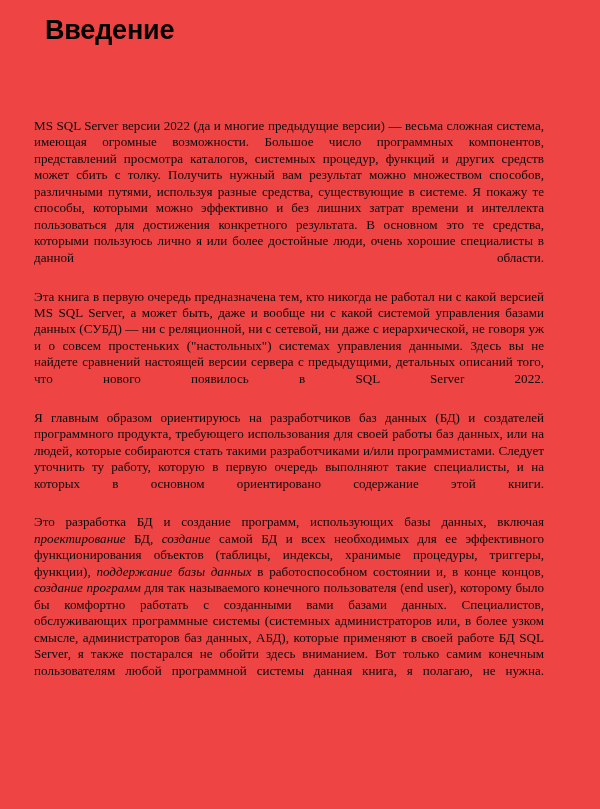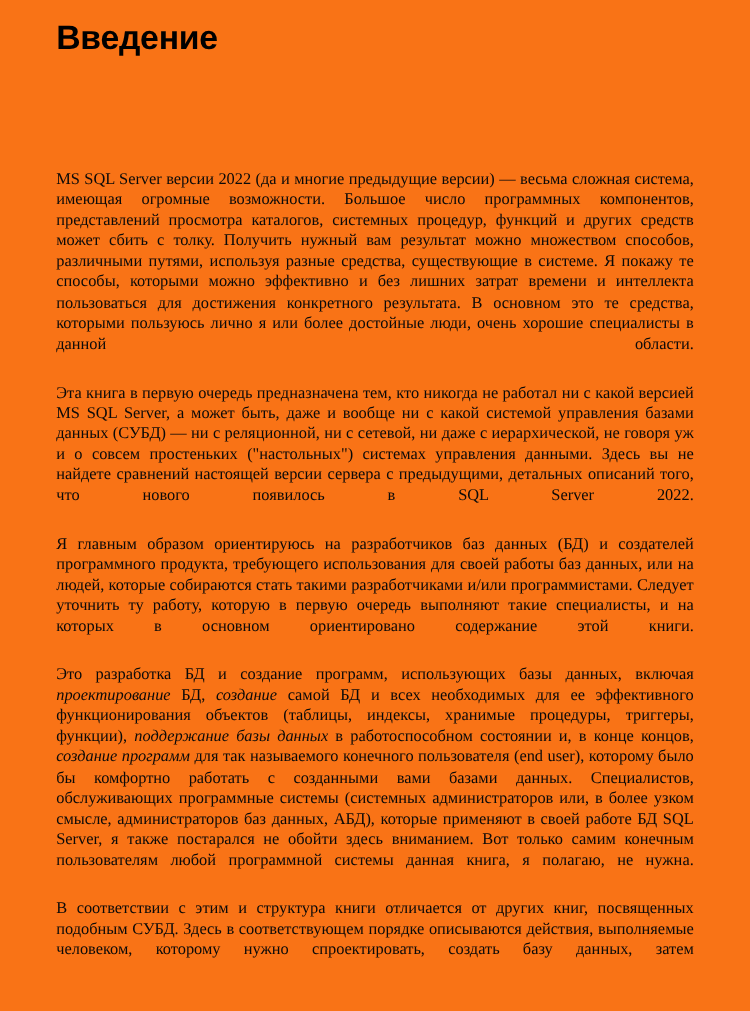--- a/index.html
+++ b/index.html
@@ -14,44 +14,43 @@
     overflow: hidden;
     font-family: "Liberation Serif", "DejaVu Serif", serif;
     color: #000000;
     -webkit-font-smoothing: antialiased;
   }
 
   .page {
     position: relative;
     width: 600px;
     height: 809px;
-    background: #f97316;
+    background: #ef4444;
     box-sizing: border-box;
   }
 
   .chapter-title {
     position: absolute;
     left: 45px;
     top: 14px;
     margin: 0;
     font-family: "Liberation Sans", "DejaVu Sans", sans-serif;
     font-weight: bold;
     font-size: 27px;
     line-height: 32px;
     letter-spacing: -0.2px;
     color: #000000;
     white-space: nowrap;
   }
 
   .body-column {
     position: absolute;
-    left: 45px;
+    left: 34px;
     top: 118px;
     width: 510px;
-    margin-top: 17px;
   }
 
   .para {
     margin: 0 0 6px 0;
     font-size: 13.1px;
     line-height: 16.45px;
     text-align: justify;
     text-justify: inter-word;
     word-spacing: 0.1px;
     hyphens: manual;
@@ -82,17 +81,16 @@
   <div class="body-column">
 
     <p class="para">MS SQL Server версии 2022 (да и многие предыдущие версии) — весьма сложная система, имеющая огромные возможности. Большое число программных компонентов, представлений просмотра каталогов, системных процедур, функций и других средств может сбить с толку. Получить нужный вам результат можно множеством способов, различными путями, используя разные средства, существующие в системе. Я покажу те способы, которыми можно эффективно и без лишних затрат времени и интеллекта пользоваться для достижения конкретного результата. В основном это те средства, которыми пользуюсь лично я или более достойные люди, очень хорошие специалисты в данной области.</p>
 
     <p class="para">Эта книга в первую очередь предназначена тем, кто никогда не работал ни с какой версией MS SQL Server, а может быть, даже и вообще ни с какой системой управления базами данных (СУБД) — ни с реляционной, ни с сетевой, ни даже с иерархической, не говоря уж и о совсем простеньких ("настольных") системах управления данными. Здесь вы не найдете сравнений настоящей версии сервера с предыдущими, детальных описаний того, что нового появилось в SQL Server 2022.</p>
 
     <p class="para">Я главным образом ориентируюсь на разработчиков баз данных (БД) и создателей программного продукта, требующего использования для своей работы баз данных, или на людей, которые собираются стать такими разработчиками и/или программистами. Следует уточнить ту работу, которую в первую очередь выполняют такие специалисты, и на которых в основном ориентировано содержание этой книги.</p>
 
     <p class="para"><span>Это разработка БД и создание программ, использующих базы данных, включая </span><em>проектирование</em><span> БД, </span><em>создание</em><span> самой БД и всех необходимых для ее эффективного функционирования объектов (таблицы, индексы, хранимые процедуры, триггеры, функции), </span><em>поддержание базы данных</em><span> в работоспособном состоянии и, в конце концов, </span><em>создание программ</em><span> для так называемого конечного пользователя (end user), которому было бы комфортно работать с созданными вами базами данных. Специалистов, обслуживающих программные системы (системных администраторов или, в более узком смысле, администраторов баз данных, АБД), которые применяют в своей работе БД SQL Server, я также постарался не обойти здесь вниманием. Вот только самим конечным пользователям любой программной системы данная книга, я полагаю, не нужна.</span></p>
 
-    <p class="para">В соответствии с этим и структура книги отличается от других книг, посвященных подобным СУБД. Здесь в соответствующем порядке описываются действия, выполняемые человеком, которому нужно спроектировать, создать базу данных, затем</p>
 
   </div>
 
 </div>
 
 </body></html>

